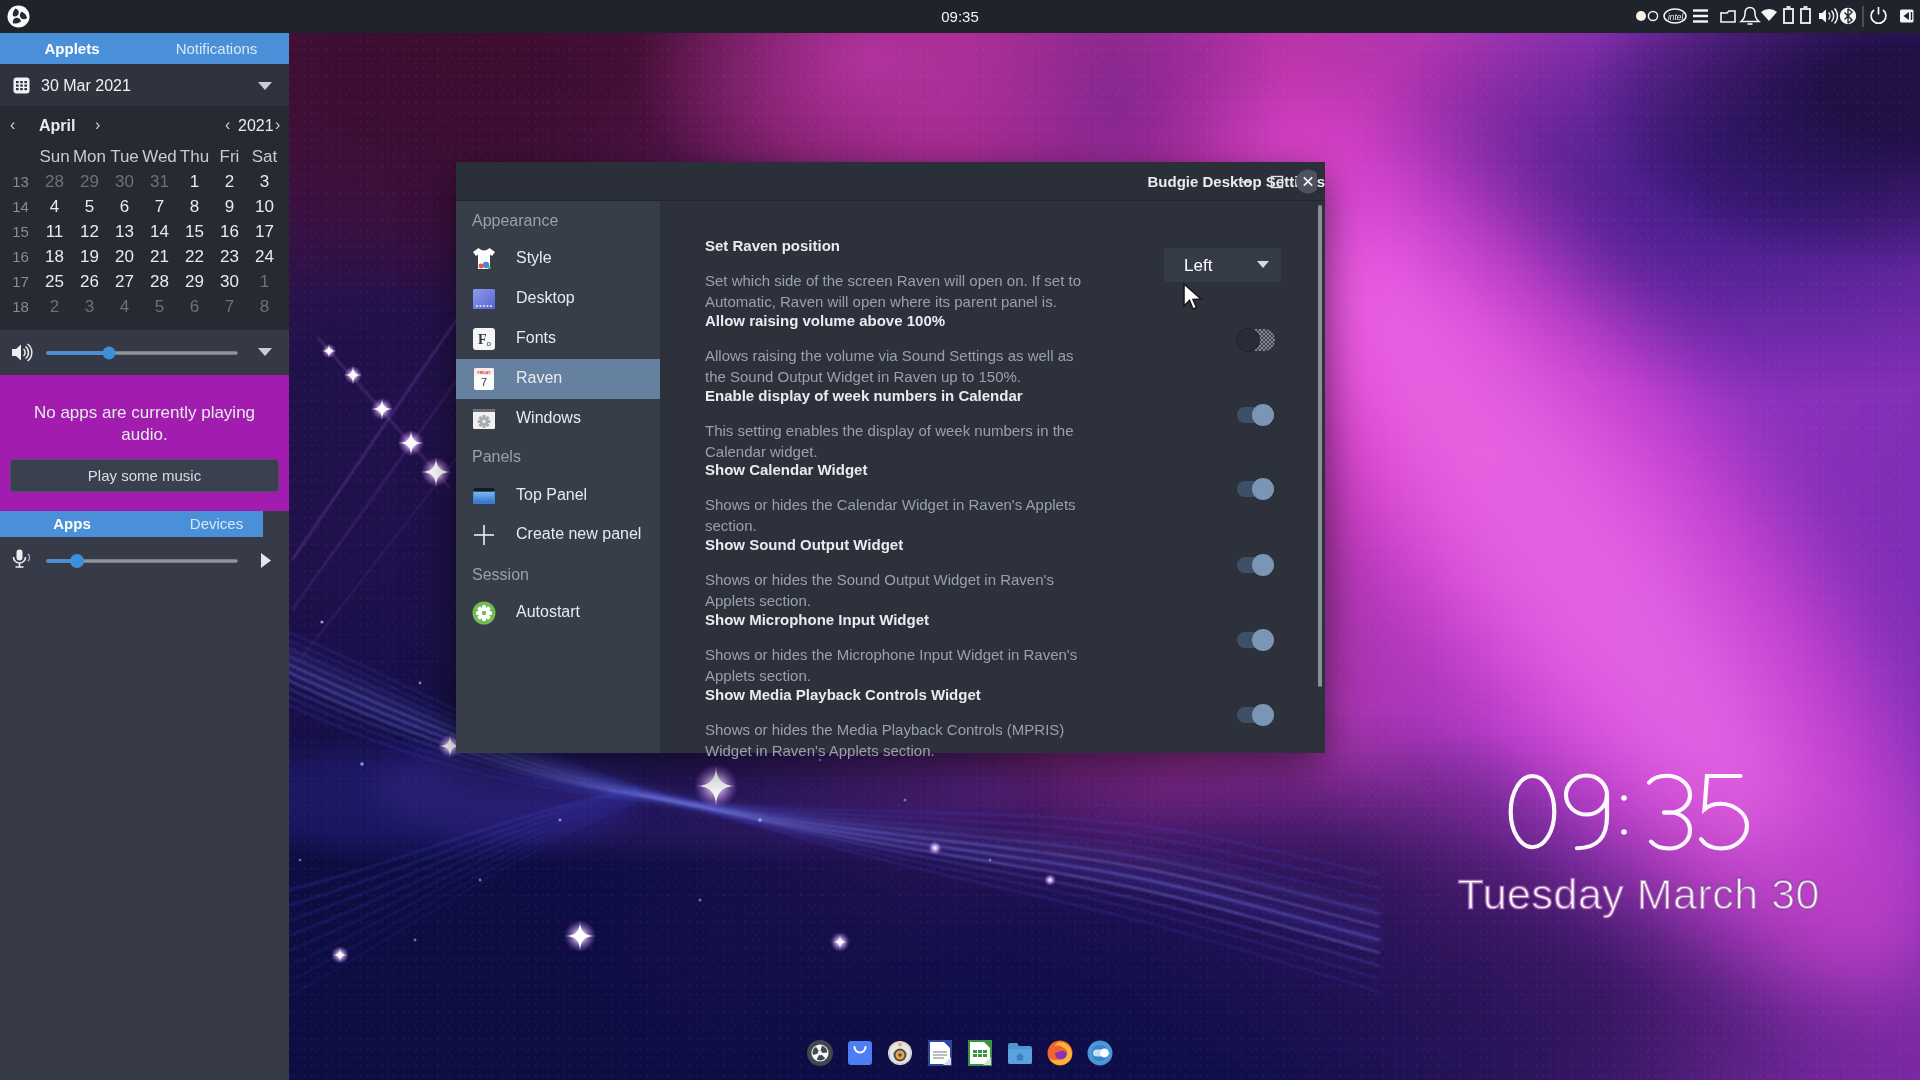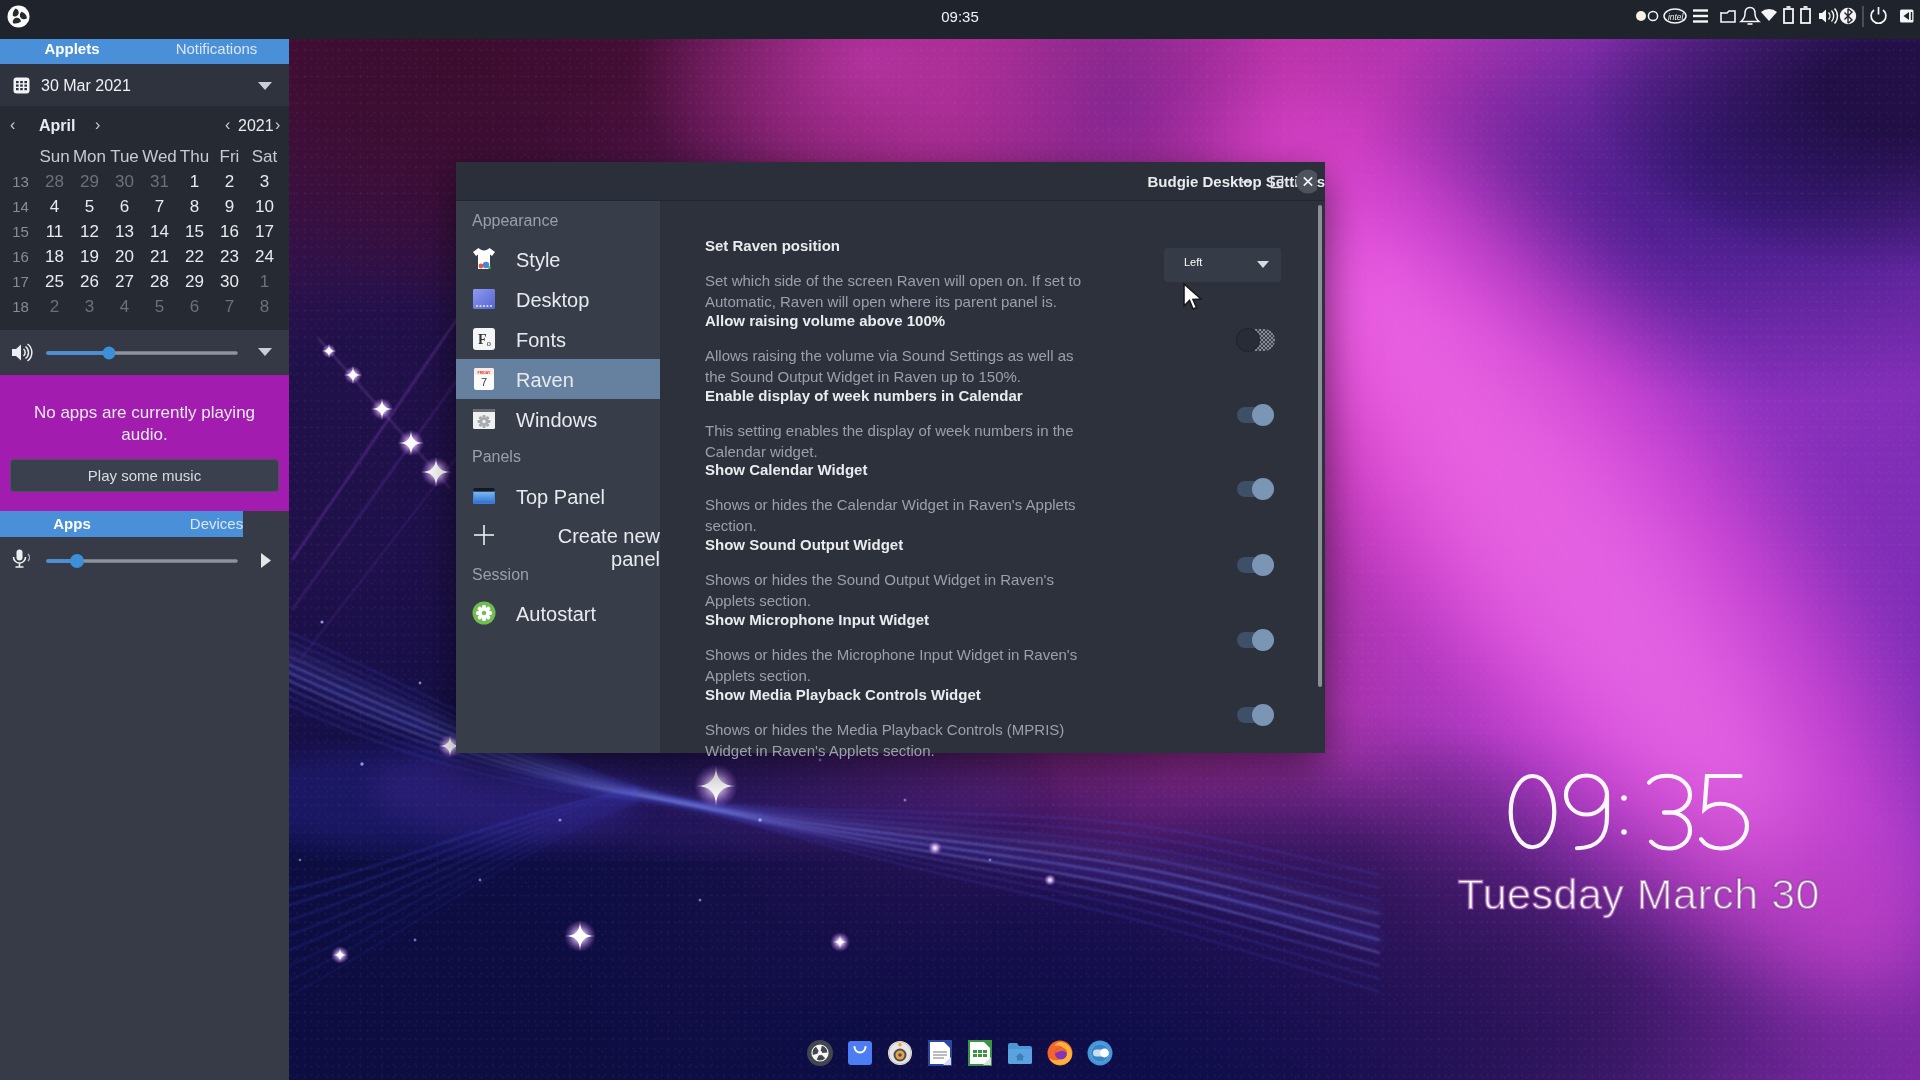--- a/index.html
+++ b/index.html
@@ -25,37 +25,37 @@
     radial-gradient(ellipse 480px 280px at 430px 640px, rgba(24,19,82,0.7) 15%, rgba(24,19,82,0) 75%),
     radial-gradient(ellipse 480px 330px at 1080px 960px, rgba(28,14,78,0.8) 15%, rgba(28,14,78,0) 75%),
     radial-gradient(ellipse 640px 360px at 1520px 1000px, rgba(48,19,86,0.78) 12%, rgba(48,19,86,0) 75%),
     radial-gradient(ellipse 320px 230px at 1360px 880px, rgba(50,20,88,0.55) 10%, rgba(50,20,88,0) 75%),
     radial-gradient(ellipse 700px 450px at 1300px 1150px, rgba(40,17,90,0.8) 15%, rgba(40,17,90,0) 75%),
     radial-gradient(ellipse 520px 430px at 1980px 1170px, rgba(150,42,165,0.6), rgba(150,42,165,0) 78%),
     linear-gradient(100deg, #451040 0%, #611652 20%, #8c2278 42%, #b834a8 62%, #9a36c4 82%, #7a2cb4 100%);
 }
 
 #toppanel {
-  position:absolute; left:0; top:0; width:1920px; height:39px;
+  position:absolute; left:0; top:0; width:1920px; height:33px;
   background:#1f232b; z-index:50; color:#fff;
 }
 #toppanel .time { position:absolute; left:0; right:0; top:8px; text-align:center; font-size:15px; color:#f2f3f5; }
 
 #raven { position:absolute; left:0; top:33px; width:289px; height:1047px; z-index:40; background:#363b47; }
 #raven .tabbar { position:absolute; left:0; top:0; width:289px; height:31px; background:#4a90d9; }
 #raven .tabbar .t1 { position:absolute; left:0; width:144px; text-align:center; top:7px; font-weight:bold; color:#fff; font-size:15px; }
 #raven .tabbar .t2 { position:absolute; left:144px; width:145px; text-align:center; top:7px; color:#d8e6f6; font-size:15px; }
 #raven .daterow { position:absolute; left:0; top:31px; width:289px; height:42px; background:#2f333d; }
 #raven .daterow .dtxt { position:absolute; left:41px; top:13px; font-size:16px; color:#eef0f2; }
 #raven .cal { position:absolute; left:0; top:73px; width:289px; height:257px; background:#262a33; color:#e8eaee; }
 #raven .volrow { position:absolute; left:0; top:297px; width:289px; height:45px; background:#343945; }
 #raven .noapps { position:absolute; left:0; top:342px; width:289px; height:136px; background:#a21caf; }
 #raven .noapps .msg { position:absolute; top:27px; left:0; width:289px; text-align:center; font-size:17px; color:#e8eaec; line-height:22px; }
 #raven .playbtn { position:absolute; left:10px; top:84px; width:269px; height:33px; background:#3a404d; border:1px solid #4a515f; border-radius:4px; color:#d9dce1; font-size:15px; text-align:center; line-height:31px; }
-#raven .tabbar2 { position:absolute; left:0; top:478px; width:243px; height:26px; background:#4a90d9; }
+#raven .tabbar2 { position:absolute; left:0; top:478px; width:263px; height:26px; background:#4a90d9; }
 #raven .tabbar2 .t1 { position:absolute; left:0; width:144px; text-align:center; top:4px; font-weight:bold; color:#fff; font-size:15px; }
 #raven .tabbar2 .t2 { position:absolute; left:144px; width:145px; text-align:center; top:4px; color:#d8e6f6; font-size:15px; }
 #raven .microw { position:absolute; left:0; top:504px; width:289px; height:50px; }
 
 .calgrid { position:absolute; left:0; top:38px; width:289px; }
 .calgrid table { border-collapse:collapse; margin-left:4px; }
 .calgrid td { width:35px; height:25px; text-align:center; font-size:17px; padding:0; }
 .calgrid td.wk { width:33px; color:#878c96; font-size:15px; }
 .calgrid td.hdr { color:#c6cad2; }
 .calgrid td.dim { color:#6c717b; }
@@ -63,33 +63,33 @@
 #win { position:absolute; left:456px; top:162px; width:869px; height:591px; z-index:45;
   box-shadow:0 14px 40px rgba(0,0,0,0.55); }
 #win .titlebar { position:absolute; left:0; top:0; width:869px; height:39px; background:#2b2f3a; border-bottom:1px solid #222630; }
 #win .title { position:absolute; left:0; right:0; top:11px; text-align:right; color:#e9ebee; font-weight:bold; font-size:15px;padding-left:41px; }
 #win .sidebar { position:absolute; left:0; top:39px; width:204px; height:552px; background:#373d49; }
 #win .content { position:absolute; left:204px; top:39px; width:665px; height:552px; background:#2d313c; }
 .sec { position:absolute; left:16px; color:#9aa0ab; font-size:16px; }
 .srow { position:absolute; left:0; width:204px; height:40px; }
 .srow.sel { background:#66809f; }
 .srow .ic { position:absolute; left:14px; top:6px; width:28px; height:28px; }
-.srow .lbl { position:absolute; left:60px; top:10px; font-size:20px; color:#e8eaee;text-align:right; }
+.srow .lbl { position:absolute; left:60px; top:10px; font-size:16px; color:#e8eaee; }
 .crow { position:absolute; left:45px; width:388px; }
 .crow .ct { color:#e9ebee; font-size:15px; font-weight:bold; }
 .crow .cd { color:#9aa0ab; font-size:15px; line-height:21px; margin-top:16px; }
 .toggle { position:absolute; width:44px; height:24px; }
 .toggle .track { position:absolute; left:0; top:4px; width:37px; height:16px; border-radius:8px; background:#3e5068; }
 .toggle .knob { position:absolute; top:1px; width:22px; height:22px; border-radius:50%; background:#7b95b5; }
 .toggle.on .knob { left:15px; }
 .toggle.off .track { top:1px; width:38px; height:22px; border-radius:11px;
   background:conic-gradient(#858a93 25%, #3c414c 0 50%, #858a93 0 75%, #3c414c 0); background-size:4px 4px; }
 .toggle.off .knob { left:0; background:#272c36; box-shadow:0 0 0 1px #1f242d; }
 #dropdown { position:absolute; left:708px; top:86px; width:117px; height:34px; background:#353b47; border-radius:4px; }
-#dropdown span { position:absolute; left:20px; top:8px; color:#fff; font-size:11px; }
+#dropdown span { position:absolute; left:20px; top:8px; color:#fff; font-size:17px; }
 #scrollthumb { position:absolute; left:862px; top:43px; width:4px; height:482px; background:#8b8f96; border-radius:2px; }
 #bigdate { position:absolute; left:1340px; top:870px; width:480px; text-align:right; z-index:5;
   color:#ffffff; font-size:43px; letter-spacing:0.5px;
   -webkit-text-stroke:1.9px rgba(132,54,148,0.62); text-stroke:1.9px rgba(132,54,148,0.62);
   text-shadow:0 0 1px rgba(255,255,255,0.45); }
 
 #dock { position:absolute; left:0; bottom:10px; width:1920px; height:30px; z-index:30; }
 .dicon { position:absolute; top:0; width:26px; height:26px; }
 </style>
 </head>

